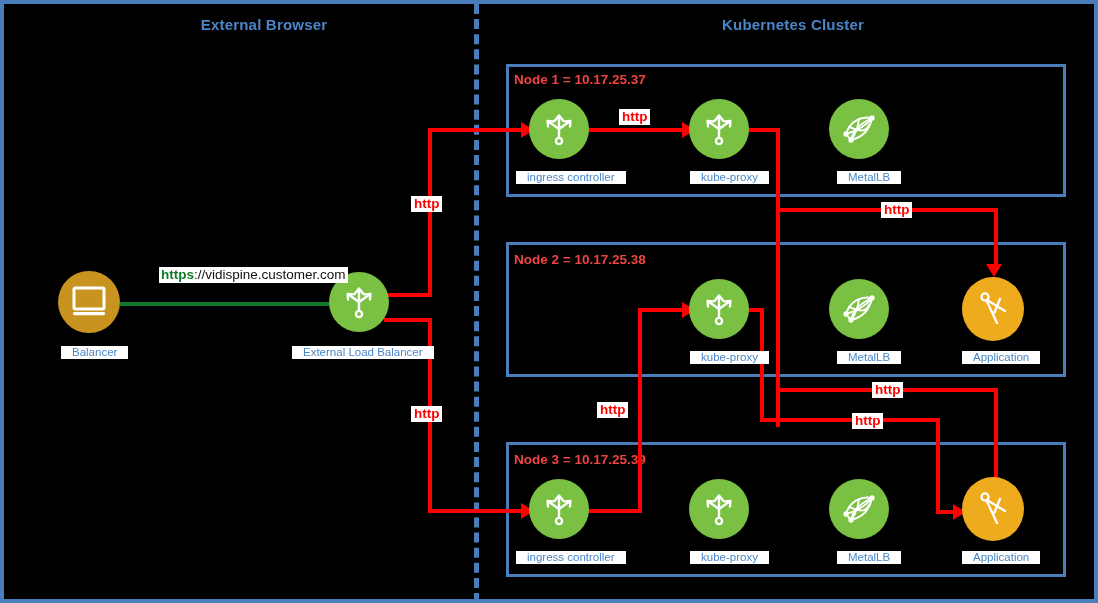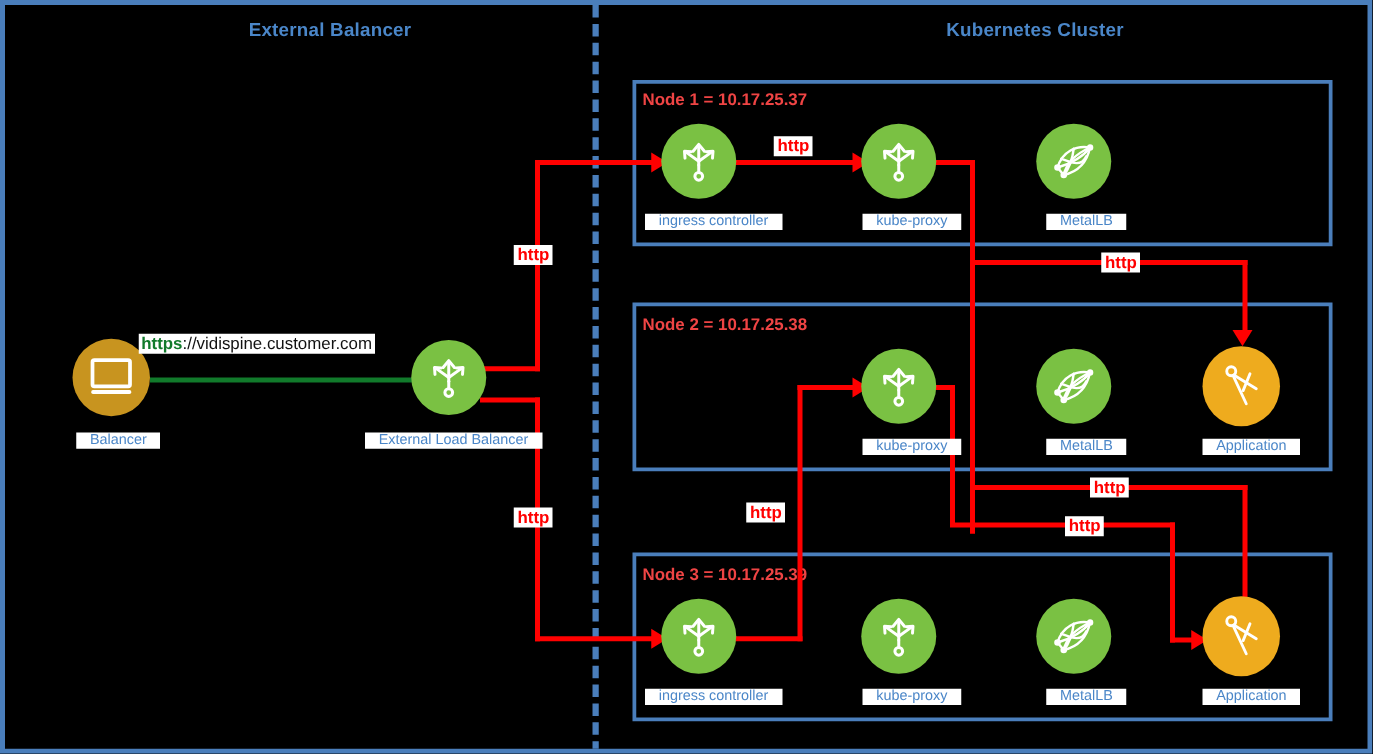--- a/index.html
+++ b/index.html
@@ -86,30 +86,31 @@
     white-space:nowrap;
   }
   .url-tag{
     position:absolute;
     background:#ffffff;
     font-size:13.5px;
     line-height:16px;
     padding:0 2px;
     white-space:nowrap;
     color:#111111;
+    margin-left:48px;
   }
   .url-tag b{color:#117a2b;}
 </style>
 </head>
 <body>
 
 <div id="canvas">
 
-  <div class="zone-title" style="left:80px;top:12px;width:360px;">External Balancer</div>
-  <div class="zone-title" style="left:619px;top:12px;width:410px;">Kubernetes Cluster</div>
+  <div class="zone-title" style="left:80px;top:12px;width:360px;">External Browser</div>
+  <div class="zone-title" style="left:584px;top:12px;width:410px;">Kubernetes Cluster</div>
 
   <div class="divider" style="left:470px;top:0px;height:599px;"></div>
 
   <div class="node-box" style="left:502px;top:60px;width:560px;height:133px;"></div>
   <div class="node-label" style="left:510px;top:68px;">Node 1 = 10.17.25.37</div>
 
   <div class="node-box" style="left:502px;top:238px;width:560px;height:135px;"></div>
   <div class="node-label" style="left:510px;top:248px;">Node 2 = 10.17.25.38</div>
 
   <div class="node-box" style="left:502px;top:438px;width:560px;height:135px;"></div>

